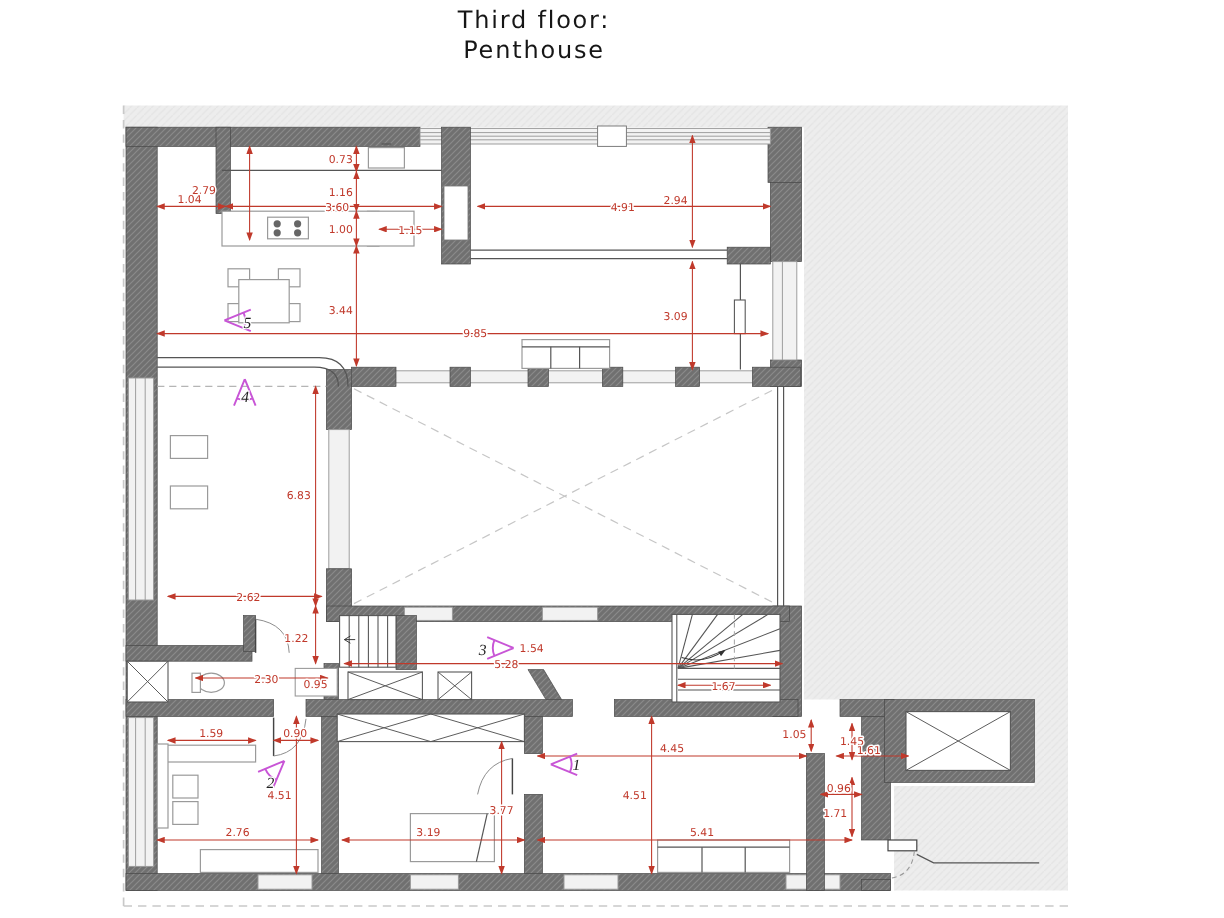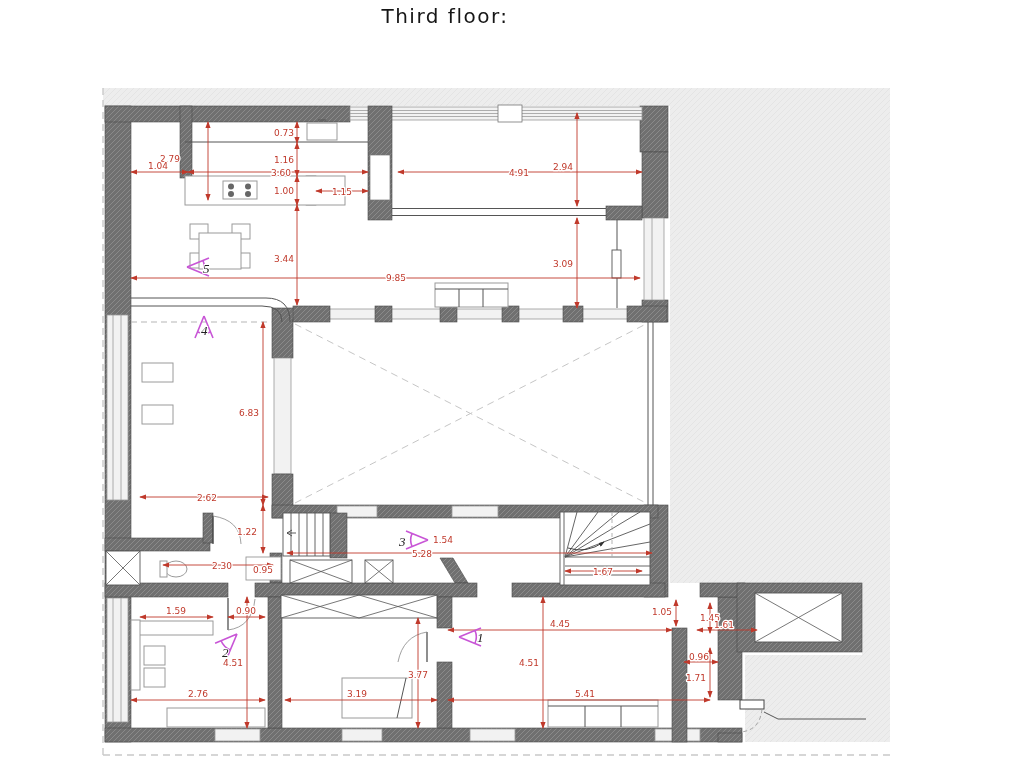--- a/index.html
+++ b/index.html
@@ -18,20 +18,21 @@
   .dimline{stroke:#c0392b;stroke-width:0.9;}
   .xbox{fill:#ffffff;stroke:#555;stroke-width:0.9;}
   .xline{stroke:#555;stroke-width:0.8;}
 </style>
 </head>
 <body>
 
 <div class="page">
   <div class="title">
     <div>Third floor:</div>
+    <div>Penthouse</div>
   </div>
 
   <svg width="1020" height="765" viewBox="0 0 1020 765">
     <defs>
       <pattern id="hatch" width="5" height="5" patternUnits="userSpaceOnUse">
         <rect width="5" height="5" fill="#707070"></rect>
         <path d="M0,5 L5,0 M-1,1 L1,-1 M4,6 L6,4" stroke="#8a8a8a" stroke-width="1"></path>
       </pattern>
       <pattern id="lighthatch" width="6" height="6" patternUnits="userSpaceOnUse">
         <rect width="6" height="6" fill="#ededed"></rect>

